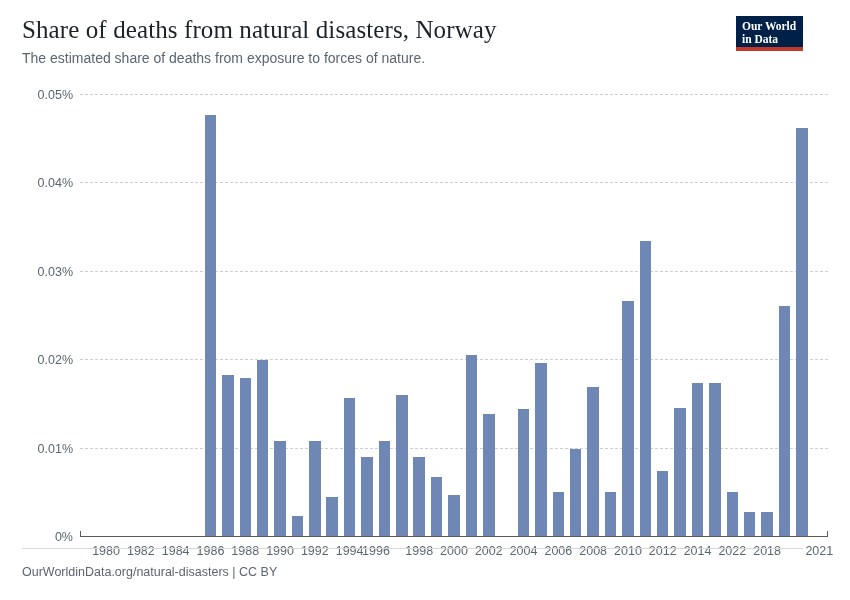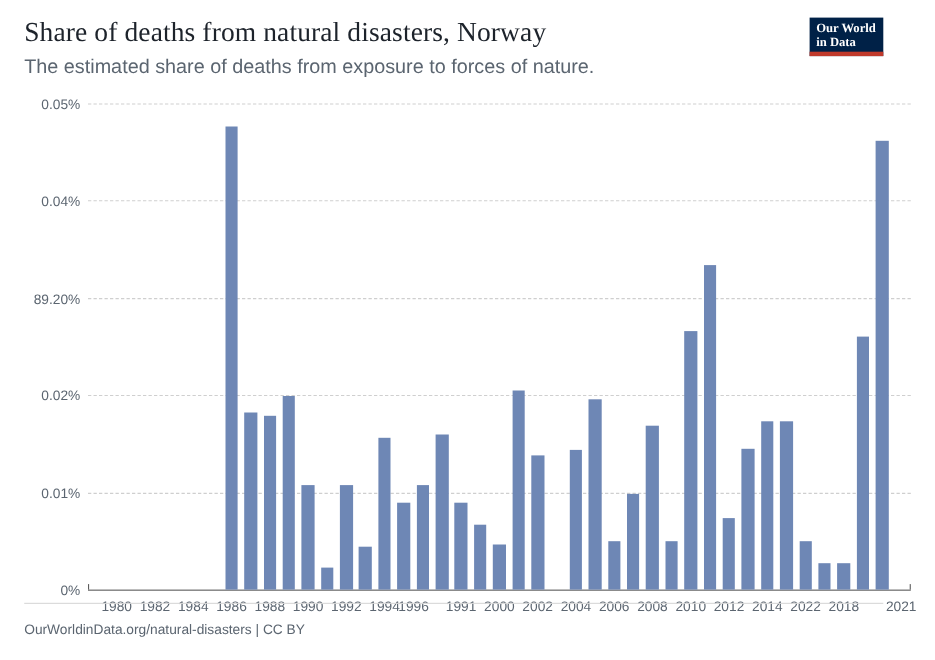--- a/index.html
+++ b/index.html
@@ -27,21 +27,21 @@
   }
   .title {
     font-family: "Liberation Serif", serif;
     font-size: 25px;
     font-weight: 400;
     color: #1d232b;
     margin: 0;
     letter-spacing: 0.1px;
   }
   .subtitle {
-    font-size: 18px;
+    font-size: 14px;
     color: #5b6570;
     margin: 6px 0 0 0;
   }
   .owid-logo {
     position: absolute;
     right: 0;
     top: 0;
     width: 67px;
     height: 35px;
     background: #002147;
@@ -167,21 +167,21 @@
           <div class="grid-line zero" style="top: 442px;">
             <span class="y-label">0%</span>
           </div>
           <div class="grid-line" style="top: 353.6px;">
             <span class="y-label">0.01%</span>
           </div>
           <div class="grid-line" style="top: 265.2px; text-decoration: underline;">
             <span class="y-label">0.02%</span>
           </div>
           <div class="grid-line" style="top: 176.8px;">
-            <span class="y-label">89.20%</span>
+            <span class="y-label">0.03%</span>
           </div>
           <div class="grid-line" style="top: 88.4px;">
             <span class="y-label">0.04%</span>
           </div>
           <div class="grid-line" style="top: 0px;">
             <span class="y-label">0.05%</span>
           </div>
         </div>
       <div class="bars" id="bars">
           <div class="bar" style="left: 124.725px; width: 11.4809px; height: 420.784px; background: rgb(110, 135, 181);"></div>
@@ -222,21 +222,21 @@
       <div class="x-axis" id="xaxis">
           <span class="x-tick" style="left: 26.093px;">1980</span>
           <span class="x-tick" style="left: 60.8837px;">1982</span>
           <span class="x-tick" style="left: 95.6744px;">1984</span>
           <span class="x-tick" style="left: 130.465px;">1986</span>
           <span class="x-tick" style="left: 165.256px;">1988</span>
           <span class="x-tick" style="left: 200.047px;">1990</span>
           <span class="x-tick" style="left: 234.837px;">1992</span>
           <span class="x-tick" style="left: 269.628px;">1994</span>
           <span class="x-tick" style="left: 296px;">1996</span>
-          <span class="x-tick" style="left: 339.209px;">1991</span>
+          <span class="x-tick" style="left: 339.209px;">1998</span>
           <span class="x-tick" style="left: 374px;">2000</span>
           <span class="x-tick" style="left: 408.791px;">2002</span>
           <span class="x-tick" style="left: 443.581px;">2004</span>
           <span class="x-tick" style="left: 478.372px;">2006</span>
           <span class="x-tick" style="left: 513.163px;">2008</span>
           <span class="x-tick" style="left: 547.953px;">2010</span>
           <span class="x-tick" style="left: 582.744px;">2012</span>
           <span class="x-tick" style="left: 617.535px;">2014</span>
           <span class="x-tick" style="left: 652.326px;">2022</span>
           <span class="x-tick" style="left: 687.116px;">2018</span>

